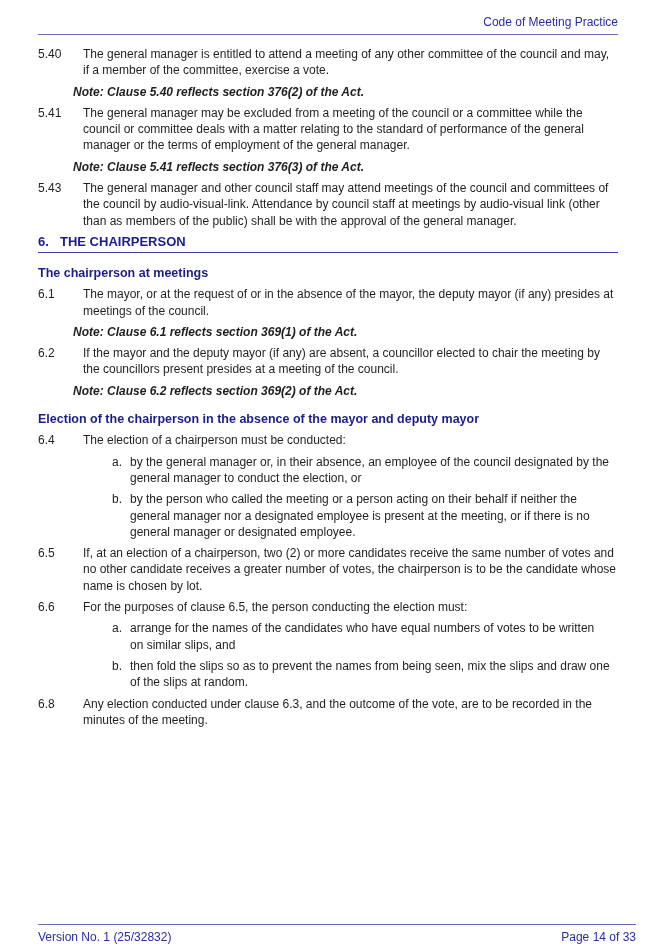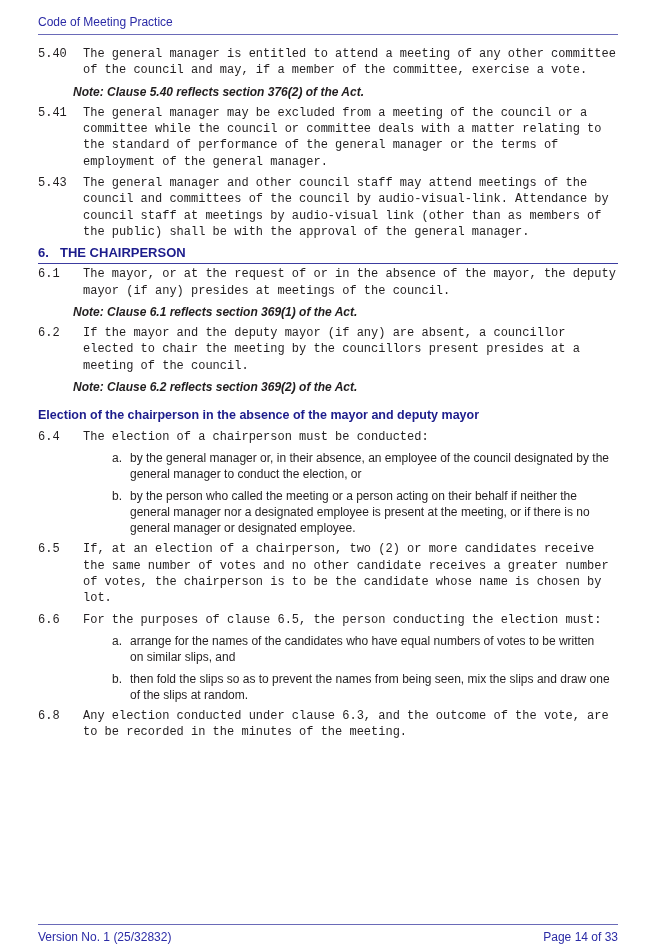--- a/index.html
+++ b/index.html
@@ -17,34 +17,34 @@
     color:var(--body-text);
   }
   .page{
     position:absolute;inset:0;
     padding:12px 38px 0 38px;
   }
   
   .header{
     border-bottom:1px solid var(--rule);
     padding-bottom:4px;
-    text-align:left;
+    text-align:right;
   }
   .header-title{
     color:var(--accent);
     font-size:12px;
     line-height:16px;
   }
   
   .doc-body{
     padding-top:11px;
     font-size:12px;
     line-height:16.3px;
   }
-  .clause{display:flex;margin-bottom:5px;font-family:Liberation Mono, monospace;}
+  .clause{display:flex;margin-bottom:5px;}
   .clause .num{flex:0 0 45px;}
   .clause .text{flex:1 1 auto;max-width:535px;}
   .note{
     margin-left:35px;margin-bottom:5px;
     font-weight:bold;font-style:italic;
   }
   .section-heading{
     display:flex;
     margin-top:6px;margin-bottom:2px;
     padding-bottom:3px;
@@ -56,21 +56,21 @@
   .subheading{
     margin-top:12px;margin-bottom:5px;
     color:var(--heading);
     font-weight:bold;font-size:12.5px;
   }
   .subitem{display:flex;margin-left:74px;margin-bottom:5px;}
   .subitem .marker{flex:0 0 18px;}
   .subitem .text{flex:1 1 auto;max-width:480px;}
   
   .footer{
-    position:absolute;left:38px;right:38px;top:924px;
+    position:absolute;left:38px;right:20px;top:924px;
     border-top:1px solid var(--rule);
     padding-top:4px;
     display:flex;justify-content:space-between;
     color:var(--accent);
     font-size:12px;line-height:16px;
   }
 </style>
 </head>
 <body>
 
@@ -81,28 +81,30 @@
   <div class="doc-body" id="doc-body">
       <div class="clause">
         <span class="num">5.40</span>
         <span class="text">The general manager is entitled to attend a meeting of any other committee of the council and may, if a member of the committee, exercise a vote.</span>
       </div>
       <div class="note">Note: Clause 5.40 reflects section 376(2) of the Act.</div>
       <div class="clause">
         <span class="num">5.41</span>
         <span class="text">The general manager may be excluded from a meeting of the council or a committee while the council or committee deals with a matter relating to the standard of performance of the general manager or the terms of employment of the general manager.</span>
       </div>
+      <div class="note">Note: Clause 5.41 reflects section 376(3) of the Act.</div>
       <div class="clause">
         <span class="num">5.43</span>
         <span class="text">The general manager and other council staff may attend meetings of the council and committees of the council by audio-visual-link. Attendance by council staff at meetings by audio-visual link (other than as members of the public) shall be with the approval of the general manager.</span>
       </div>
       <div class="section-heading">
         <span class="sec-num">6.</span>
         <span class="sec-title">THE CHAIRPERSON</span>
       </div>
+      <div class="subheading">The chairperson at meetings</div>
       <div class="clause">
         <span class="num">6.1</span>
         <span class="text">The mayor, or at the request of or in the absence of the mayor, the deputy mayor (if any) presides at meetings of the council.</span>
       </div>
       <div class="note">Note: Clause 6.1 reflects section 369(1) of the Act.</div>
       <div class="clause">
         <span class="num">6.2</span>
         <span class="text">If the mayor and the deputy mayor (if any) are absent, a councillor elected to chair the meeting by the councillors present presides at a meeting of the council.</span>
       </div>
       <div class="note">Note: Clause 6.2 reflects section 369(2) of the Act.</div>

